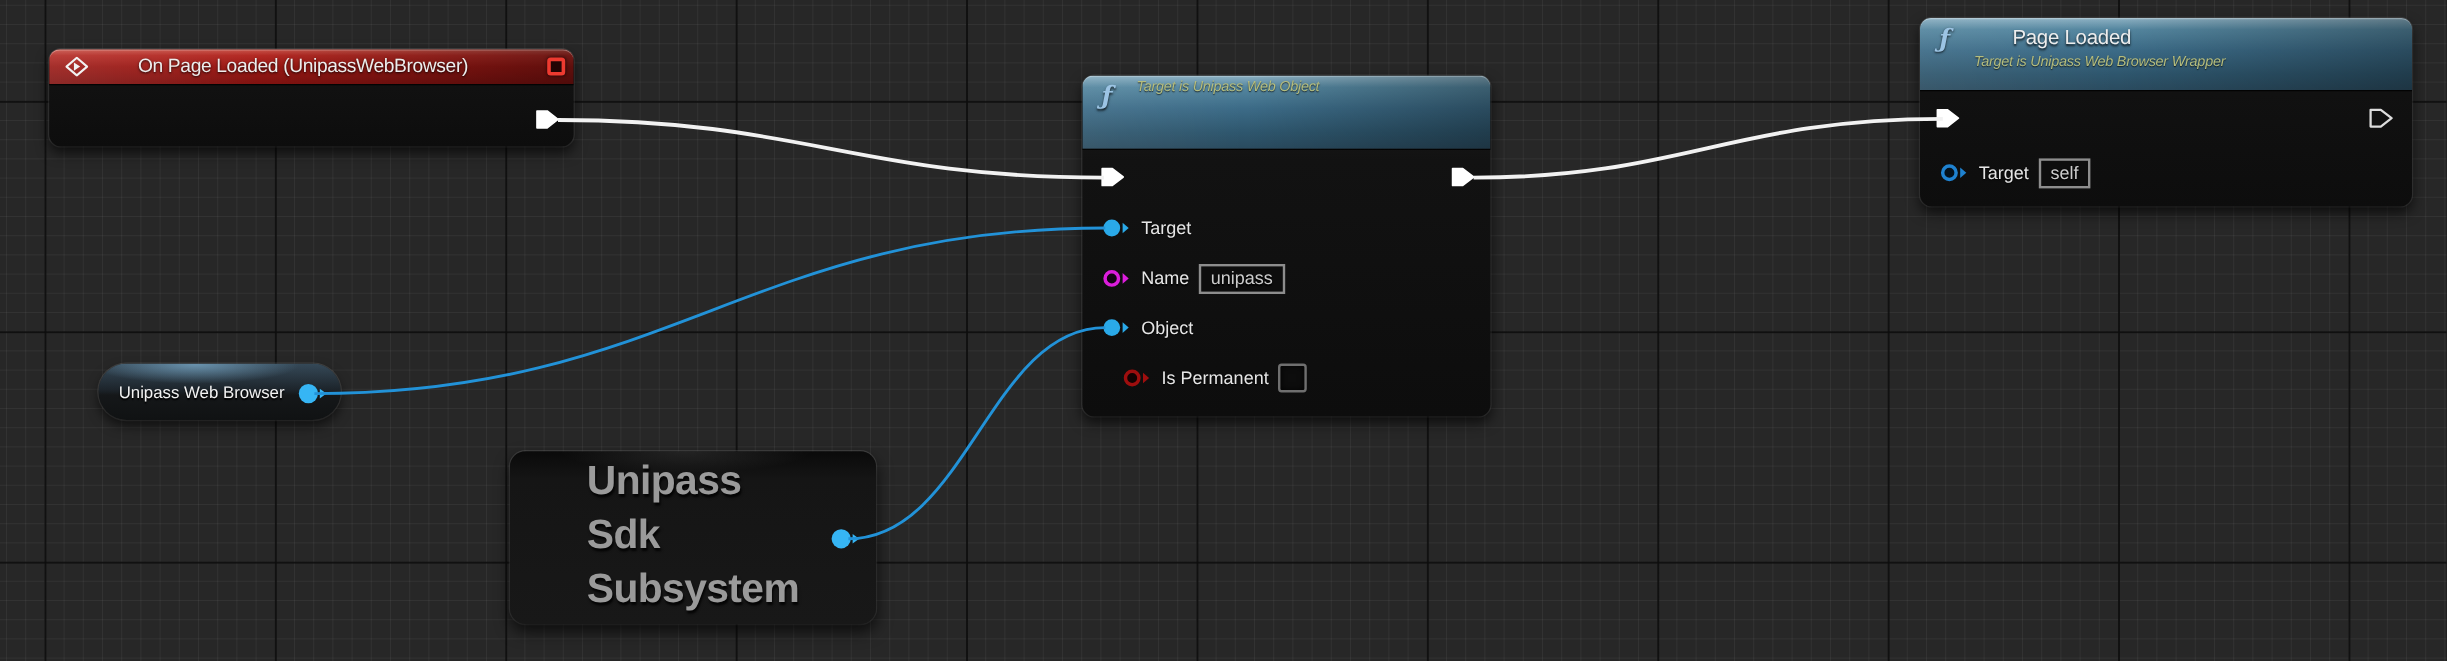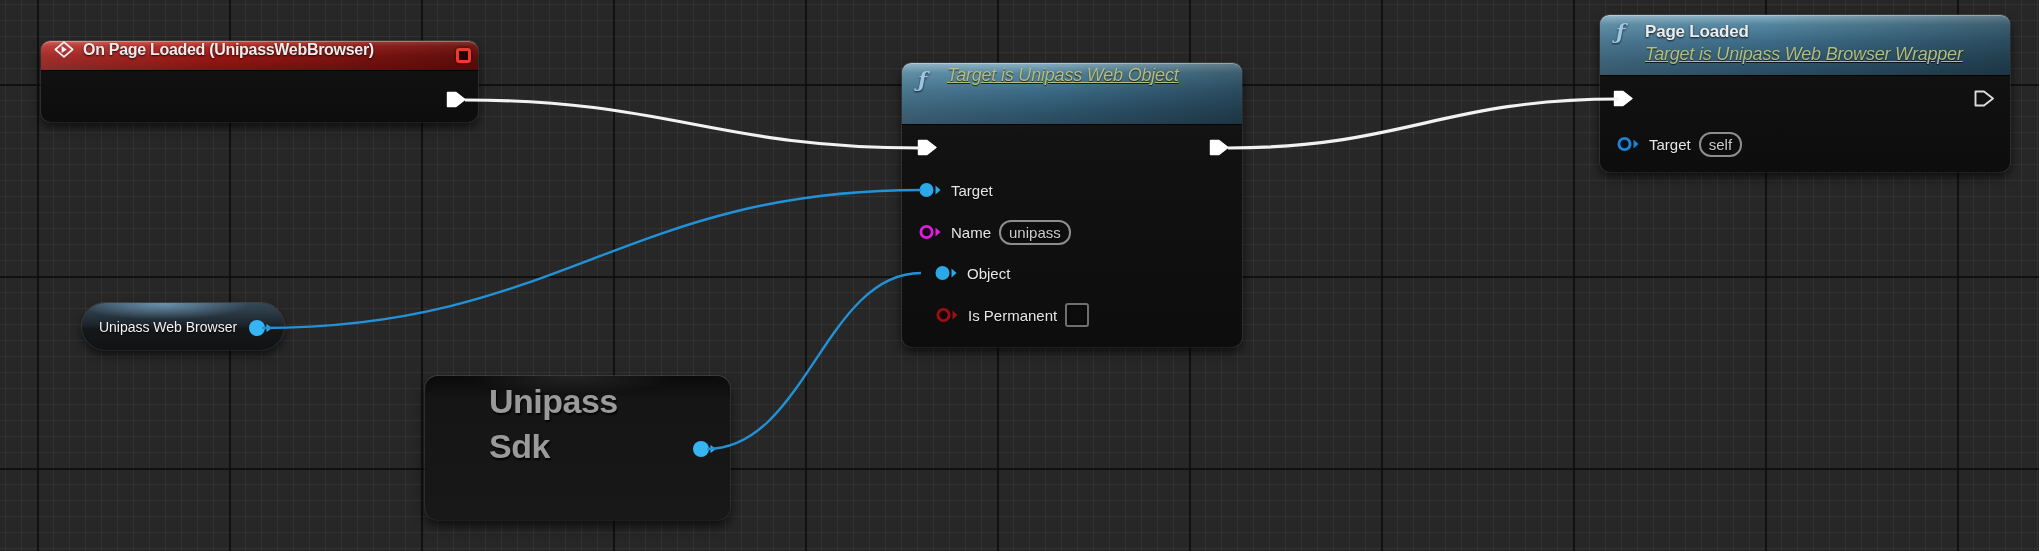--- a/index.html
+++ b/index.html
@@ -27,37 +27,38 @@
   .node-header{
     position:absolute;left:0;top:0;right:0;
     border-radius:9px 9px 0 0;
     box-shadow:inset 0 1px 0 rgba(255,255,255,0.30), 0 1px 0 rgba(0,0,0,0.8);
   }
   .event-header{
     height:29px;
     background-image:
       linear-gradient(90deg, rgba(255,255,255,0.10) 0%, rgba(0,0,0,0) 40%, rgba(0,0,0,0.38) 100%),
       linear-gradient(180deg,#c9554b 0%,#b32a24 18%,#9a1814 50%,#801210 100%);
-    display:flex;align-items:flex-start;
+    display:flex;align-items:center;
   }
   .fn-header{
     background-image:
       linear-gradient(90deg, rgba(255,255,255,0.07) 0%, rgba(0,0,0,0) 40%, rgba(0,0,0,0.30) 100%),
       linear-gradient(180deg,#8db1c3 0%,#54869f 16%,#3c6b87 45%,#2e566d 78%,#2a4b5f 100%);
   }
   .node-title{
-    font-weight:bold;font-size:16px;letter-spacing:-0.3px;
+    font-weight:normal;font-size:16px;letter-spacing:-0.3px;
     color:#ededed;text-shadow:0 1px 2px rgba(0,0,0,0.85);
     white-space:nowrap;
+    margin-left:32px;
   }
   .fn-title{display:block;font-size:17px;padding:7px 12px 0 45px;letter-spacing:-0.2px;}
   .node-subtitle{
-    display:block;font-style:italic;font-size:18px;letter-spacing:-0.2px;
+    display:block;font-style:italic;font-size:12px;letter-spacing:-0.2px;
     color:#b5bd7e;text-shadow:0 1px 1px rgba(0,0,0,0.7);
-    padding:2px 12px 0 45px;white-space:nowrap;text-decoration:underline;
+    padding:2px 12px 0 45px;white-space:nowrap;
   }
   .fn-icon{
     position:absolute;left:16px;top:6px;
     font-family:"DejaVu Serif", serif;font-style:italic;font-weight:bold;
     font-size:21px;line-height:21px;color:#9cc4e4;
     text-shadow:0 1px 2px rgba(0,0,0,0.8);
   }
   .event-icon{margin:0 9px 0 13px;display:block;}
   .delegate-pin{
     position:absolute;right:7px;top:7px;width:9px;height:9px;
@@ -68,21 +69,21 @@
   .pin-row{
     position:absolute;left:0;height:32px;
     display:flex;align-items:center;gap:8px;padding-left:16px;
     white-space:nowrap;
   }
   .pin-label{
     font-size:15px;color:#e6e6e6;text-shadow:0 1px 1px rgba(0,0,0,0.9);
   }
   .textbox{
     height:21px;min-width:20px;
-    border:2px solid #8d8d8d;border-radius:12px;background:#0d0d0d;
+    border:2px solid #8d8d8d;border-radius:0;background:#0d0d0d;
     color:#cccccc;font-size:15px;line-height:21px;padding:0 8px;
     text-shadow:0 1px 1px #000;
   }
   .checkbox{
     width:20px;height:20px;border:2px solid #6f6f6f;border-radius:3px;
     background:#0d0d0d;box-shadow:inset 0 0 5px rgba(0,0,0,0.9);
   }
   
   #node-var{
     position:absolute;left:82px;top:303px;width:202px;height:47px;
@@ -163,21 +164,21 @@
 
     <div class="pin-row" style="top:153px;justify-content:flex-end;">
       <svg width="25" height="18" viewBox="0 0 25 18">
         <circle cx="8.5" cy="9" r="5.6" fill="#140314" stroke="#dc1ddc" stroke-width="2.9"></circle>
         <path d="M17.5 4.6 L22.6 9 L17.5 13.4 Z" fill="#dc1ddc"></path>
       </svg>
       <span class="pin-label">Name</span>
       <span class="textbox">unipass</span>
     </div>
 
-    <div class="pin-row" style="top:194px;margin-left:16px;">
+    <div class="pin-row" style="top:194px;">
       <svg width="25" height="18" viewBox="0 0 25 18">
         <circle cx="8.5" cy="9" r="7" fill="#2aa9e8"></circle>
         <path d="M17.5 4.6 L22.6 9 L17.5 13.4 Z" fill="#2aa9e8"></path>
       </svg>
       <span class="pin-label">Object</span>
     </div>
 
     <div class="pin-row" style="top:236px;padding-left:33px;">
       <svg width="25" height="18" viewBox="0 0 25 18">
         <circle cx="8.5" cy="9" r="5.6" fill="#130202" stroke="#9e0e0e" stroke-width="2.9"></circle>
@@ -215,20 +216,21 @@
     <svg style="position:absolute;left:166px;top:16px;" width="27" height="18" viewBox="0 0 27 18">
       <circle cx="9" cy="9" r="8" fill="#36b5f4"></circle>
       <path d="M18.5 5 L24 9 L18.5 13 Z" fill="#36b5f4"></path>
     </svg>
   </div>
 
   <div id="node-sdk">
     <div class="big-lines">
       <div>Unipass</div>
       <div>Sdk</div>
+      <div>Subsystem</div>
     </div>
     <svg style="position:absolute;left:267px;top:64px;" width="27" height="18" viewBox="0 0 27 18">
       <circle cx="9" cy="9" r="8" fill="#36b5f4"></circle>
       <path d="M18.5 5 L24 9 L18.5 13 Z" fill="#36b5f4"></path>
     </svg>
   </div>
 
 </div>
 
 </body></html>

